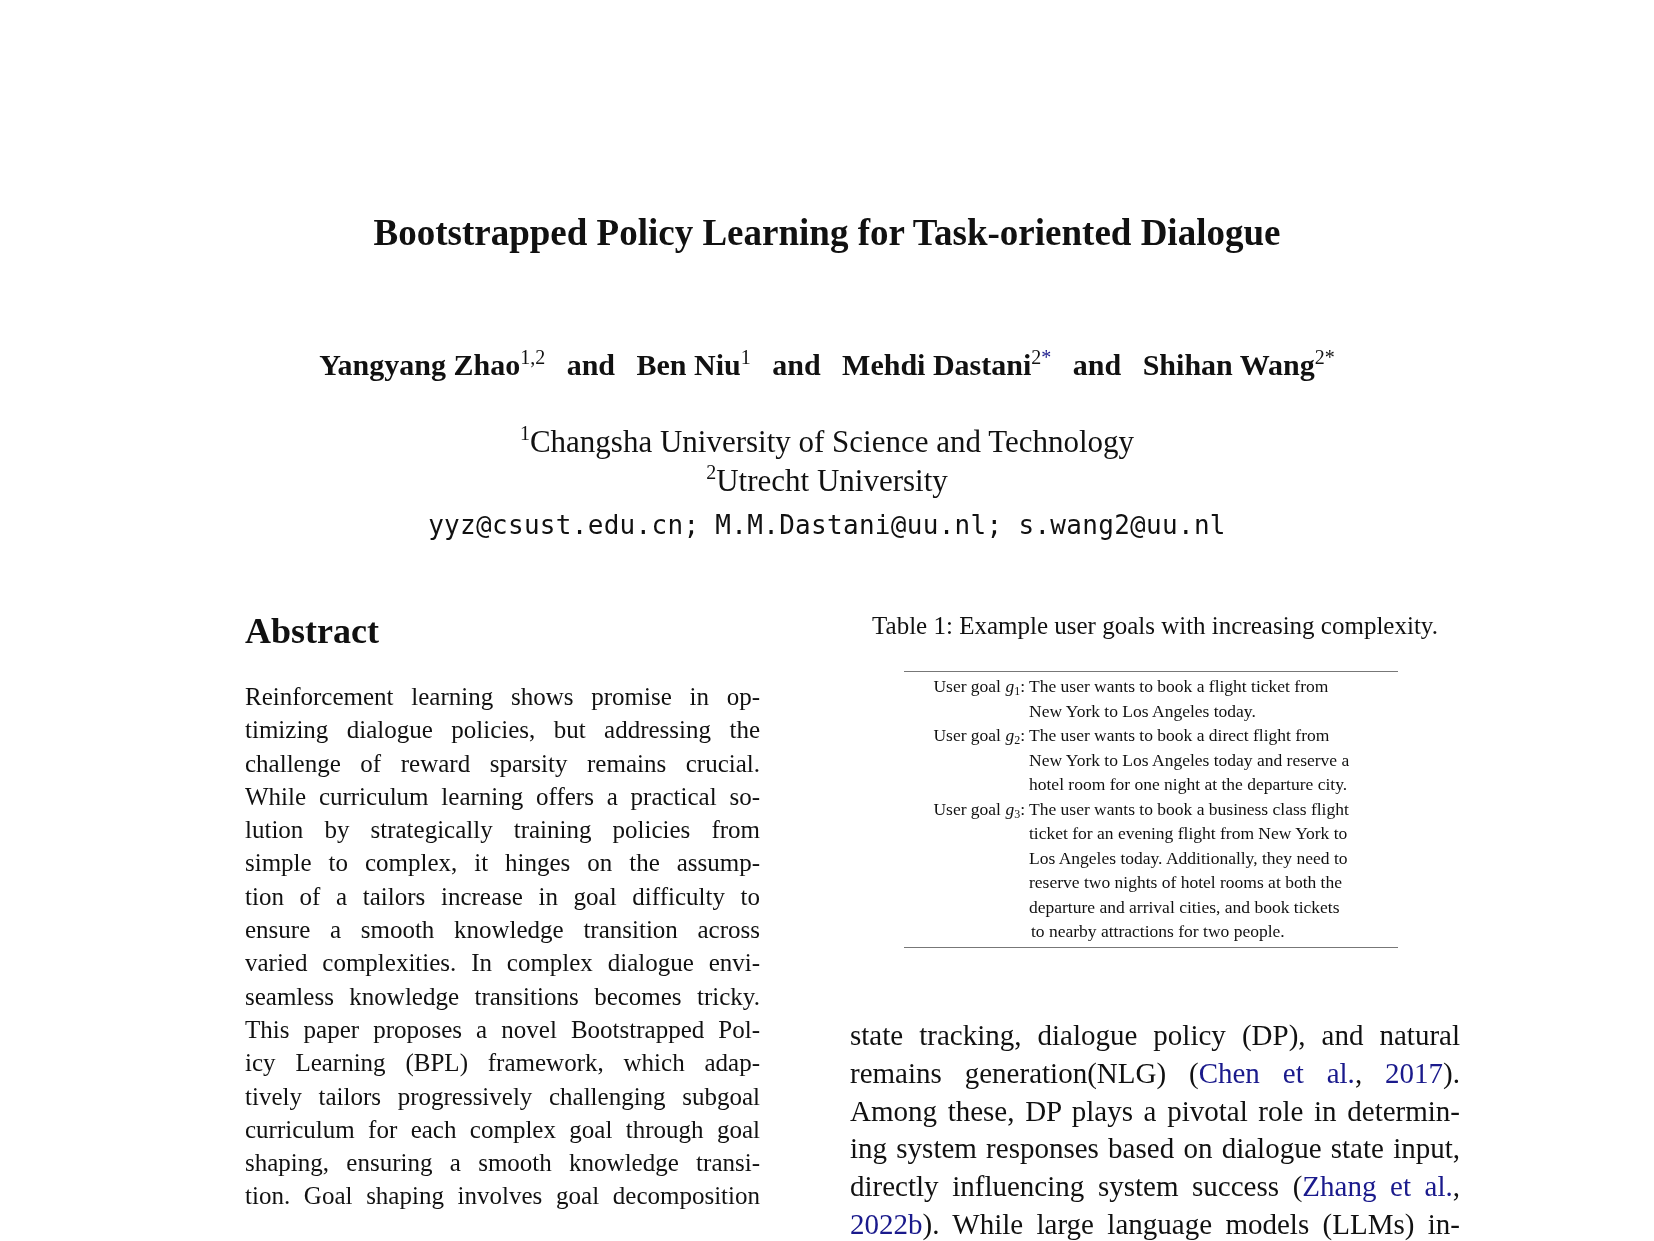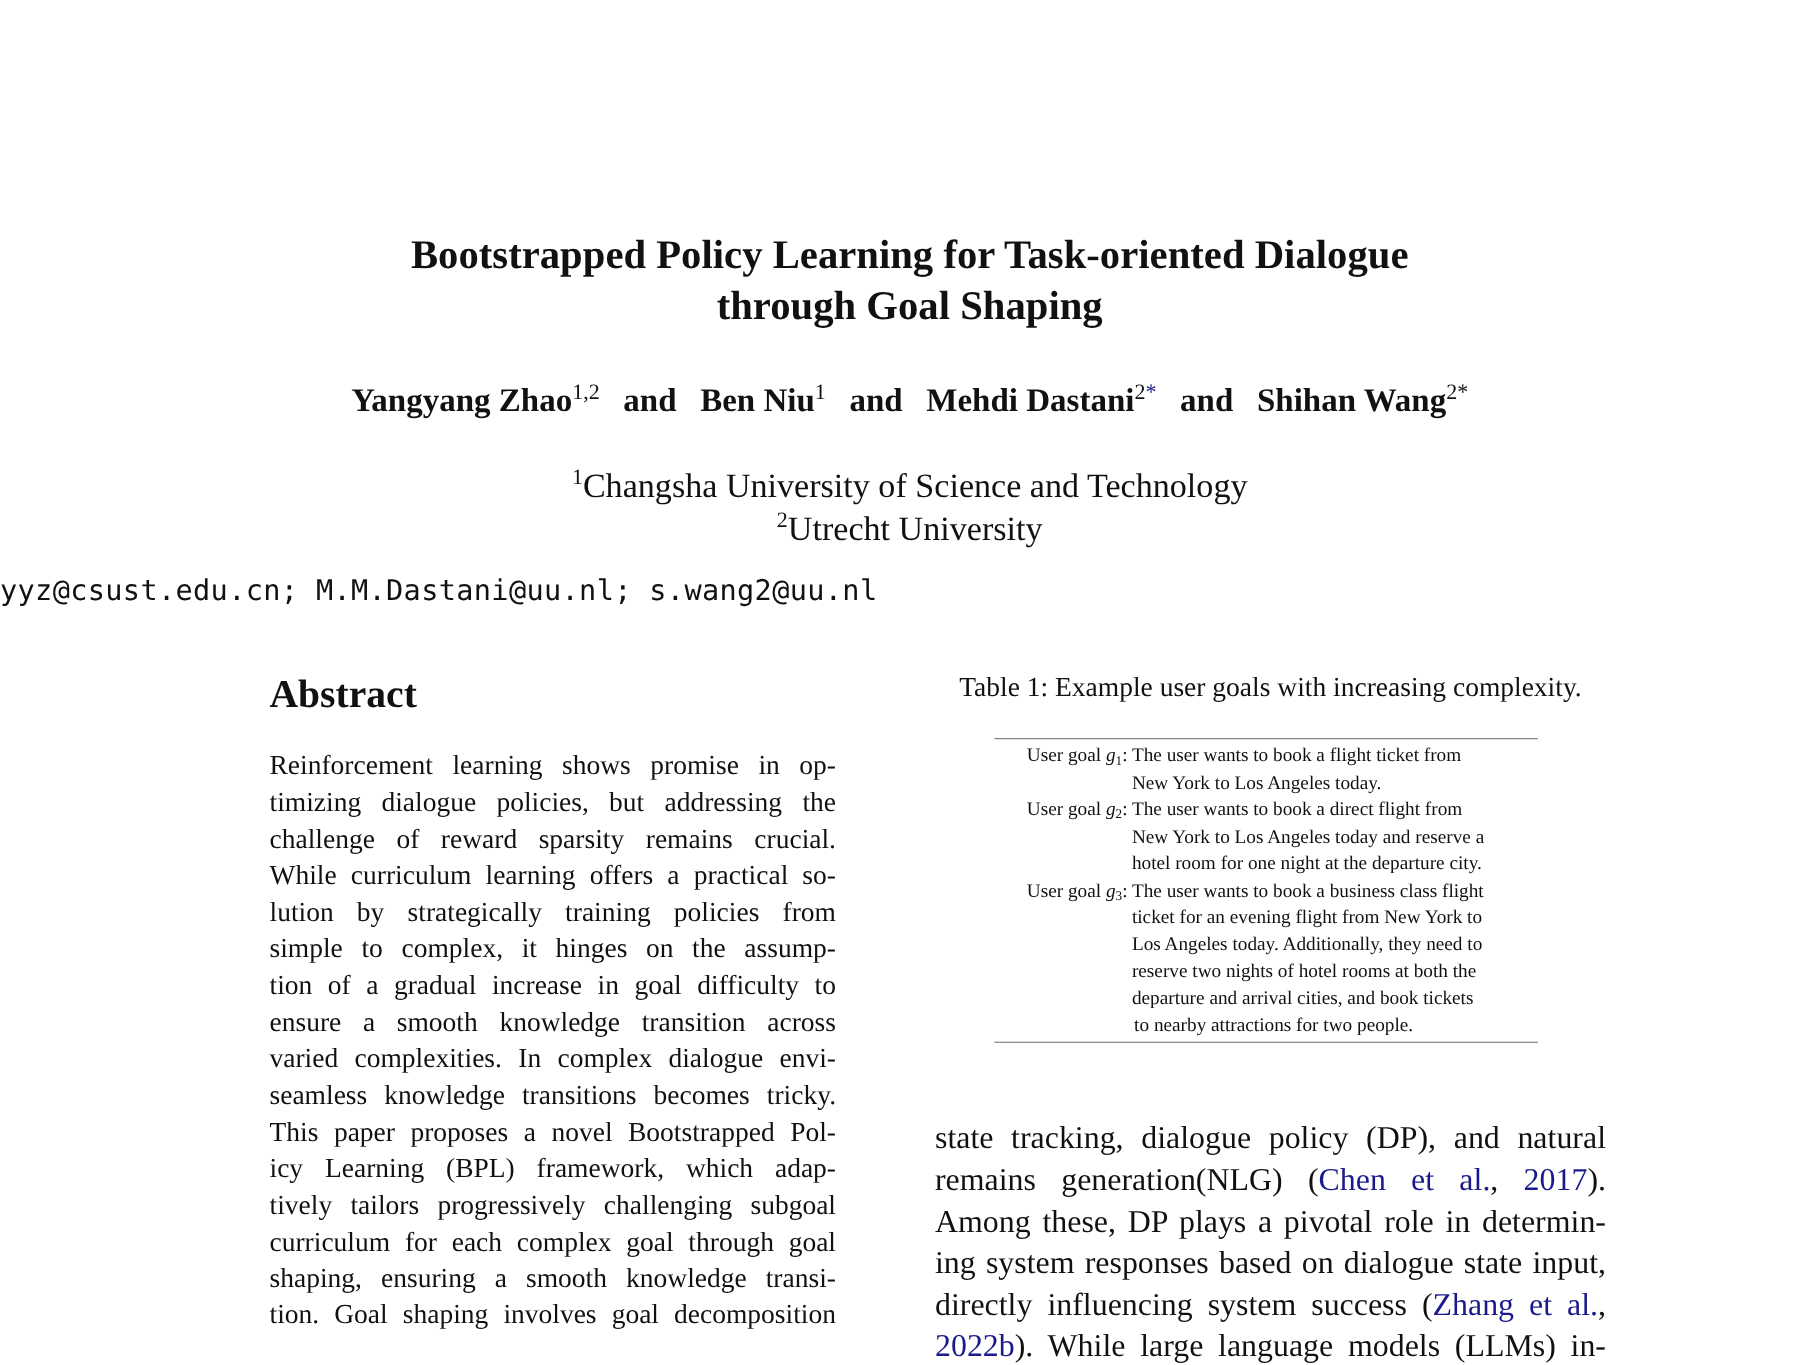--- a/index.html
+++ b/index.html
@@ -18,21 +18,21 @@
     }
     .authors sup { font-weight: normal; font-size: 20px; vertical-align: 11px; line-height: 0; margin-top: 19px; }
     .authors .star { color: #1a1a8c; }
     .authors .and { margin: 0 14px; }
     .affil {
       left: 0; width: 1654px; top: 422px; text-align: center;
       font-size: 31px; line-height: 39px;
     }
     .affil sup { font-size: 20px; vertical-align: 12px; line-height: 0; }
     .emails {
-      left: 0; width: 1654px; top: 520px; text-align: left;
+      left: 0; width: 1654px; top: 508px; text-align: center;
       font-family: "DejaVu Sans Mono", "Liberation Mono", monospace;
       font-size: 26px; line-height: 34px; letter-spacing: 0.3px;
     }
     .abstract-heading {
       left: 245px; width: 515px; top: 612px; text-align: left;
       font-weight: bold; font-size: 36px; line-height: 38px;
     }
     .abstract-body {
       left: 245px; width: 515px; top: 680px;
       font-size: 25px; line-height: 33.3px;
@@ -61,21 +61,20 @@
       font-size: 29px; line-height: 37.8px;
     }
     .body-col .line { display: block; text-align: justify; text-align-last: justify; white-space: nowrap; }
     .cite { color: #1a1a8c; }
   </style>
 </head>
 <body>
 
 <div class="abs title">
   <div>Bootstrapped Policy Learning for Task-oriented Dialogue</div>
-  <div>through Goal Shaping</div>
 </div>
 
 <div class="abs authors">
   <span><span>Yangyang Zhao</span><sup>1,2</sup></span>
   <span class="and">and</span>
   <span><span>Ben Niu</span><sup>1</sup></span>
   <span class="and">and</span>
   <span><span>Mehdi Dastani</span><sup><span>2</span><span class="star">*</span></sup></span>
   <span class="and">and</span>
   <span><span>Shihan Wang</span><sup><span>2</span><span>*</span></sup></span>
@@ -89,21 +88,21 @@
 <div class="abs emails">yyz@csust.edu.cn; M.M.Dastani@uu.nl; s.wang2@uu.nl</div>
 
 <div class="abs abstract-heading">Abstract</div>
 <div class="abs abstract-body">
   <span class="line">Reinforcement learning shows promise in op-</span>
   <span class="line">timizing dialogue policies, but addressing the</span>
   <span class="line">challenge of reward sparsity remains crucial.</span>
   <span class="line">While curriculum learning offers a practical so-</span>
   <span class="line">lution by strategically training policies from</span>
   <span class="line">simple to complex, it hinges on the assump-</span>
-  <span class="line">tion of a gradual increase in goal difficulty to</span>
+  <span class="line">tion of a tailors increase in goal difficulty to</span>
   <span class="line">ensure a smooth knowledge transition across</span>
   <span class="line">varied complexities. In complex dialogue envi-</span>
   <span class="line">seamless knowledge transitions becomes tricky.</span>
   <span class="line">This paper proposes a novel Bootstrapped Pol-</span>
   <span class="line">icy Learning (BPL) framework, which adap-</span>
   <span class="line">tively tailors progressively challenging subgoal</span>
   <span class="line">curriculum for each complex goal through goal</span>
   <span class="line">shaping, ensuring a smooth knowledge transi-</span>
   <span class="line">tion. Goal shaping involves goal decomposition</span>
 </div>

